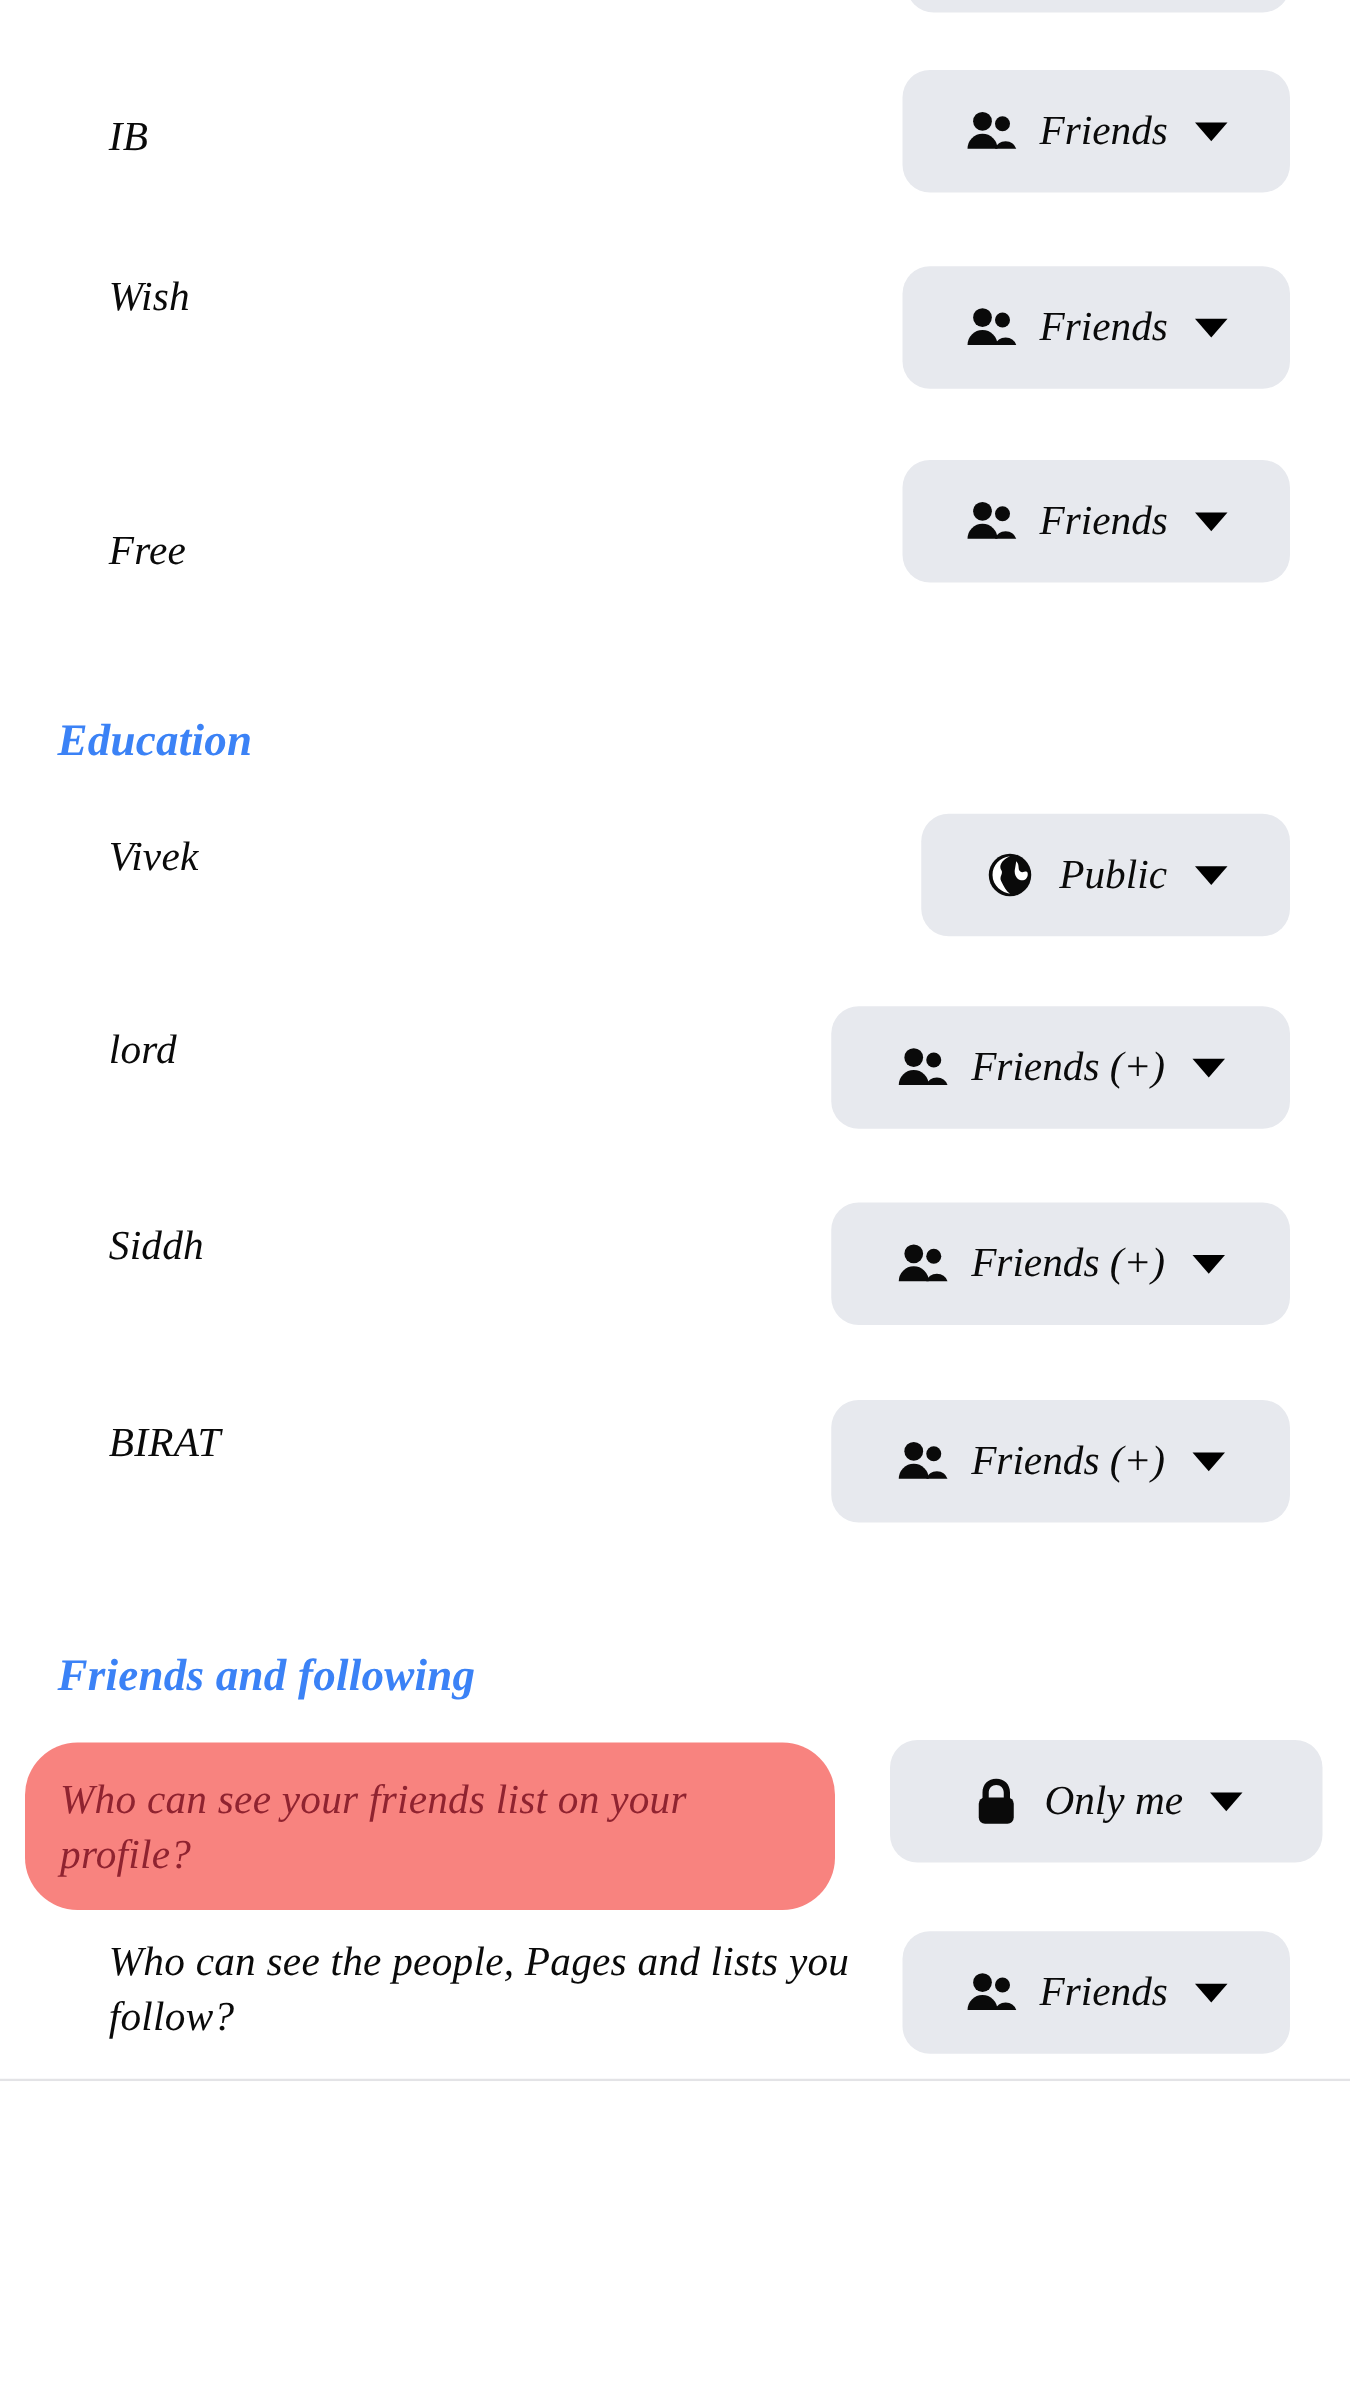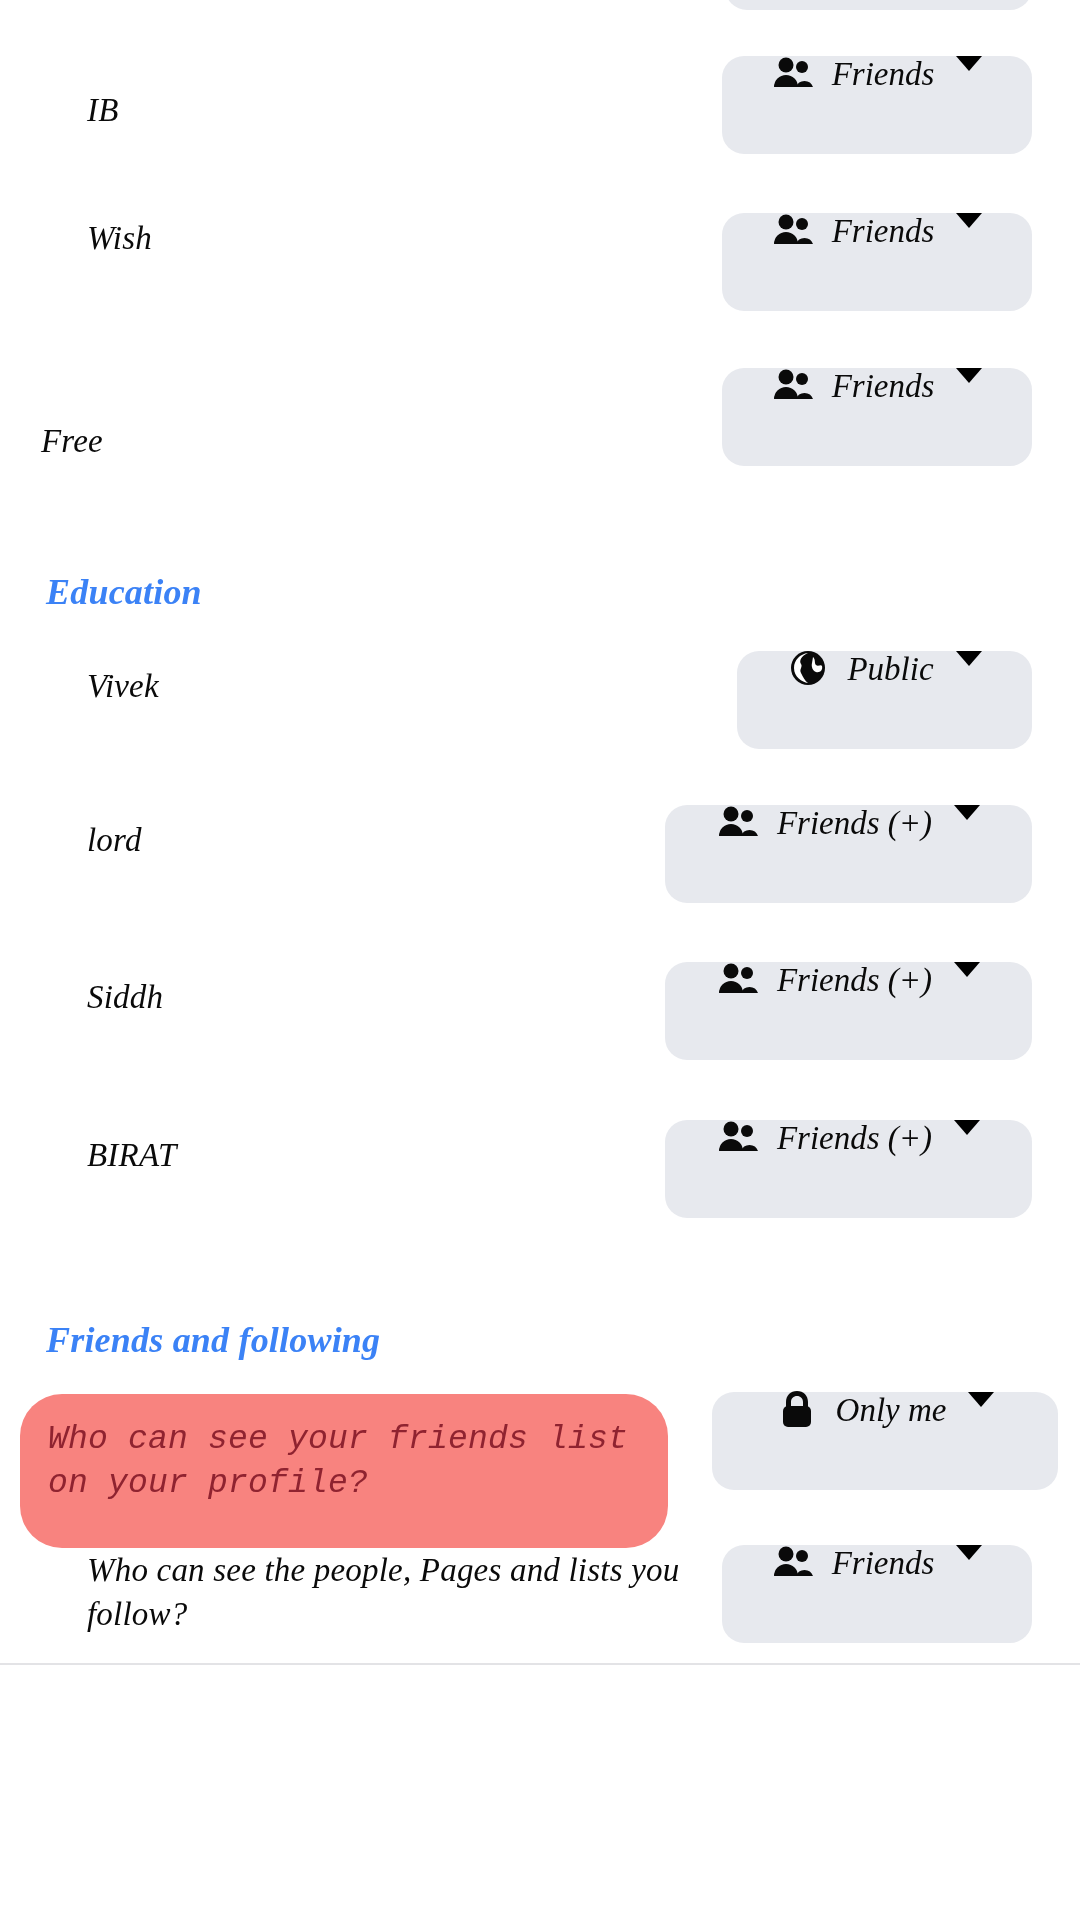--- a/index.html
+++ b/index.html
@@ -58,20 +58,21 @@
     font-size: 36px;
     line-height: 44px;
     color: #3b82f6;
     letter-spacing: 0.2px;
   }
 
   
   .pill {
     position: absolute;
     display: flex;
+    align-items: center;
     justify-content: center;
     gap: 18px;
     background: #e7e9ee;
     border-radius: 22px;
     height: 98px;
     padding: 0 30px;
     cursor: pointer;
     user-select: none;
   }
   .pill .pill-icon {
@@ -97,22 +98,21 @@
     border-top: 15px solid #000000;
     flex: 0 0 auto;
     margin-left: 4px;
   }
 
   
   .highlight-box {
     position: absolute;
     background: #f8837f;
     border-radius: 42px;
-    padding: 24px 30px 42px 28px;
-    font-family: Liberation Mono, monospace;
+    padding: 24px 30px 22px 28px;
   }
   .highlight-box .row-label {
     color: #8f2330;
     font-style: italic;
   }
 
   
   .divider {
     position: absolute;
     left: 0;
@@ -169,21 +169,21 @@
           <circle cx="30" cy="10" r="6" fill="#0a0a0a"></circle>
           <path d="M2 30 a12 12 0 0 1 24 0 z" fill="#0a0a0a"></path>
           <path d="M24 30 a9 9 0 0 1 17 0 z" fill="#0a0a0a"></path>
         </svg>
       </span>
       <span class="pill-text">Friends</span>
       <span class="caret"></span>
     </div>
 
     <div class="row" style="top:403px; height:76px;">
-      <span class="row-label" style="">Free</span>
+      <span class="row-label" style="margin-left:46px;">Free</span>
     </div>
     <div class="pill" style="left:722px; top:368px; width:310px;">
       <span class="pill-icon">
         <svg width="42" height="32" viewBox="0 0 42 32">
           <circle cx="14" cy="8" r="7.5" fill="#0a0a0a"></circle>
           <circle cx="30" cy="10" r="6" fill="#0a0a0a"></circle>
           <path d="M2 30 a12 12 0 0 1 24 0 z" fill="#0a0a0a"></path>
           <path d="M24 30 a9 9 0 0 1 17 0 z" fill="#0a0a0a"></path>
         </svg>
       </span>

